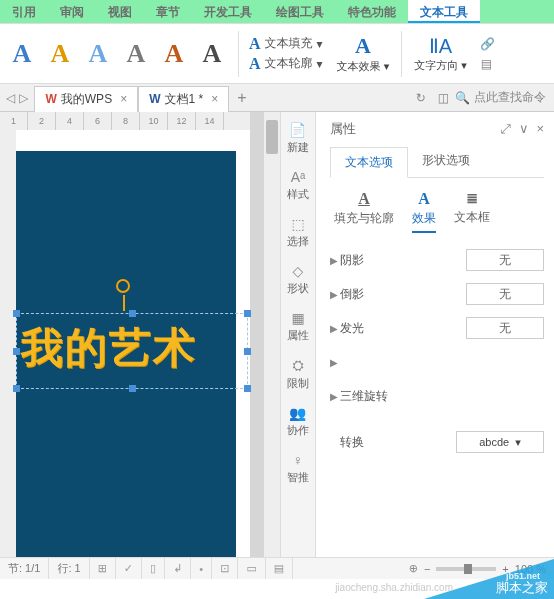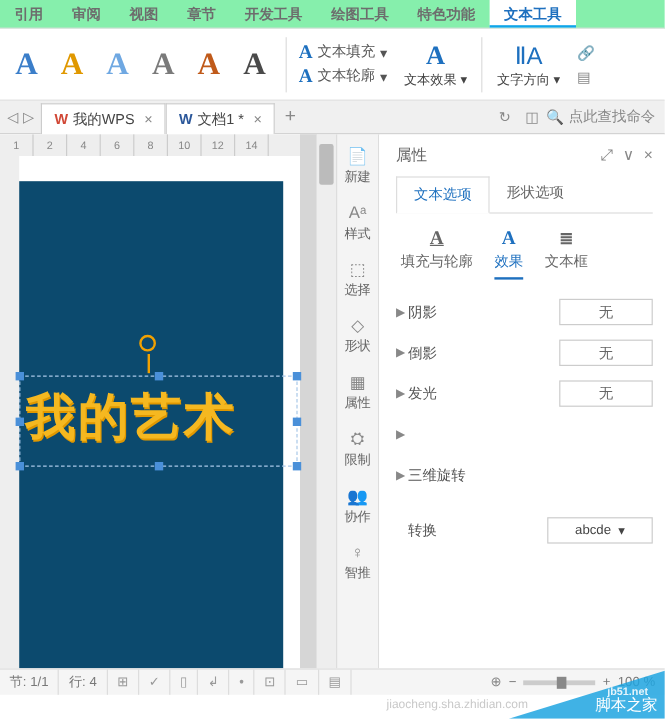--- a/index.html
+++ b/index.html
@@ -82,21 +82,21 @@
 .status .ico { color:#999; }
 .zoom { margin-left:auto; display:flex; align-items:center; gap:6px; padding-right:8px; }
 .zoom-bar { width:60px; height:4px; background:#ccc; position:relative; }
 .zoom-bar .knob { position:absolute; left:28px; top:-3px; width:8px; height:10px; background:#888; }
 
 
 .wm { position:absolute; bottom:0; left:0; right:0; height:40px; pointer-events:none; }
 .wm .tri-bg { position:absolute; right:0; bottom:0; width:0; height:0; border-right:130px solid #1ea4e0; border-top:40px solid transparent; opacity:.85; }
 .wm .txt { position:absolute; right:6px; bottom:2px; font-size:13px; color:#fff; text-align:right; }
 .wm .sub { position:absolute; right:14px; bottom:18px; font-size:9px; color:#e5f4fb;font-weight:bold; }
-.wm .faint { position:absolute; right:114px; bottom:6px; font-size:10px; color:#c9c9c9; }
+.wm .faint { position:absolute; right:101px; bottom:6px; font-size:10px; color:#c9c9c9; }
 </style>
 </head>
 <body>
 
 <div class="tabs">
   <div class="tab">引用</div>
   <div class="tab">审阅</div>
   <div class="tab">视图</div>
   <div class="tab">章节</div>
   <div class="tab">开发工具</div>
@@ -291,21 +291,21 @@
       <div class="sel">
         <span>abcde</span>
         <span>▾</span>
       </div>
     </div>
   </div>
 </div>
 
 <div class="status">
   <div class="cell">节: 1/1</div>
-  <div class="cell">行: 4</div>
+  <div class="cell">行: 1</div>
   <div class="cell">
       <span class="ico">⊞</span>
     </div>
   <div class="cell">
       <span class="ico">✓</span>
     </div>
   <div class="cell">
       <span class="ico">▯</span>
     </div>
   <div class="cell">

